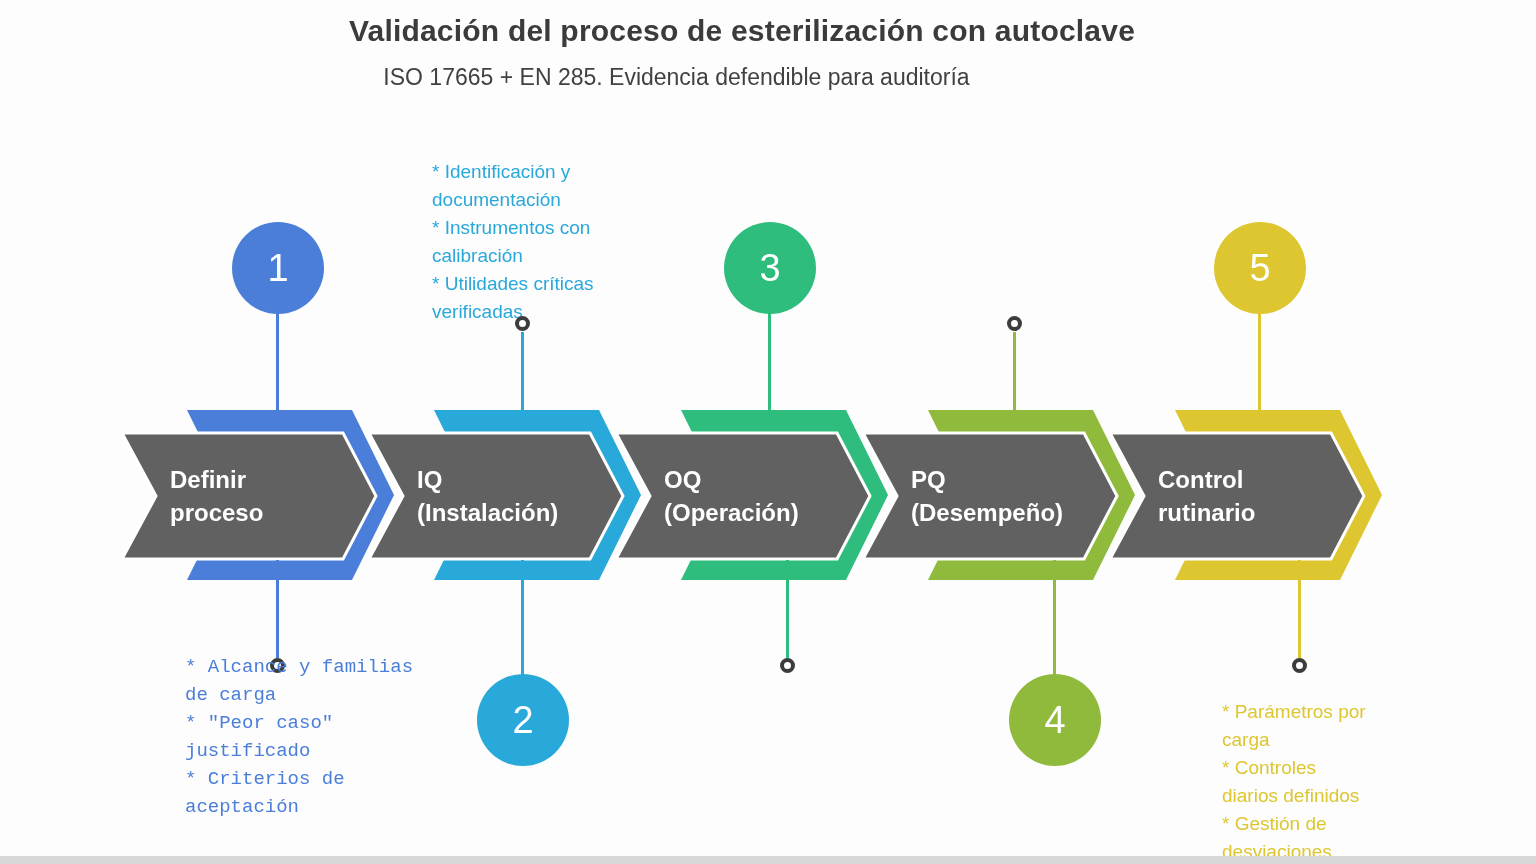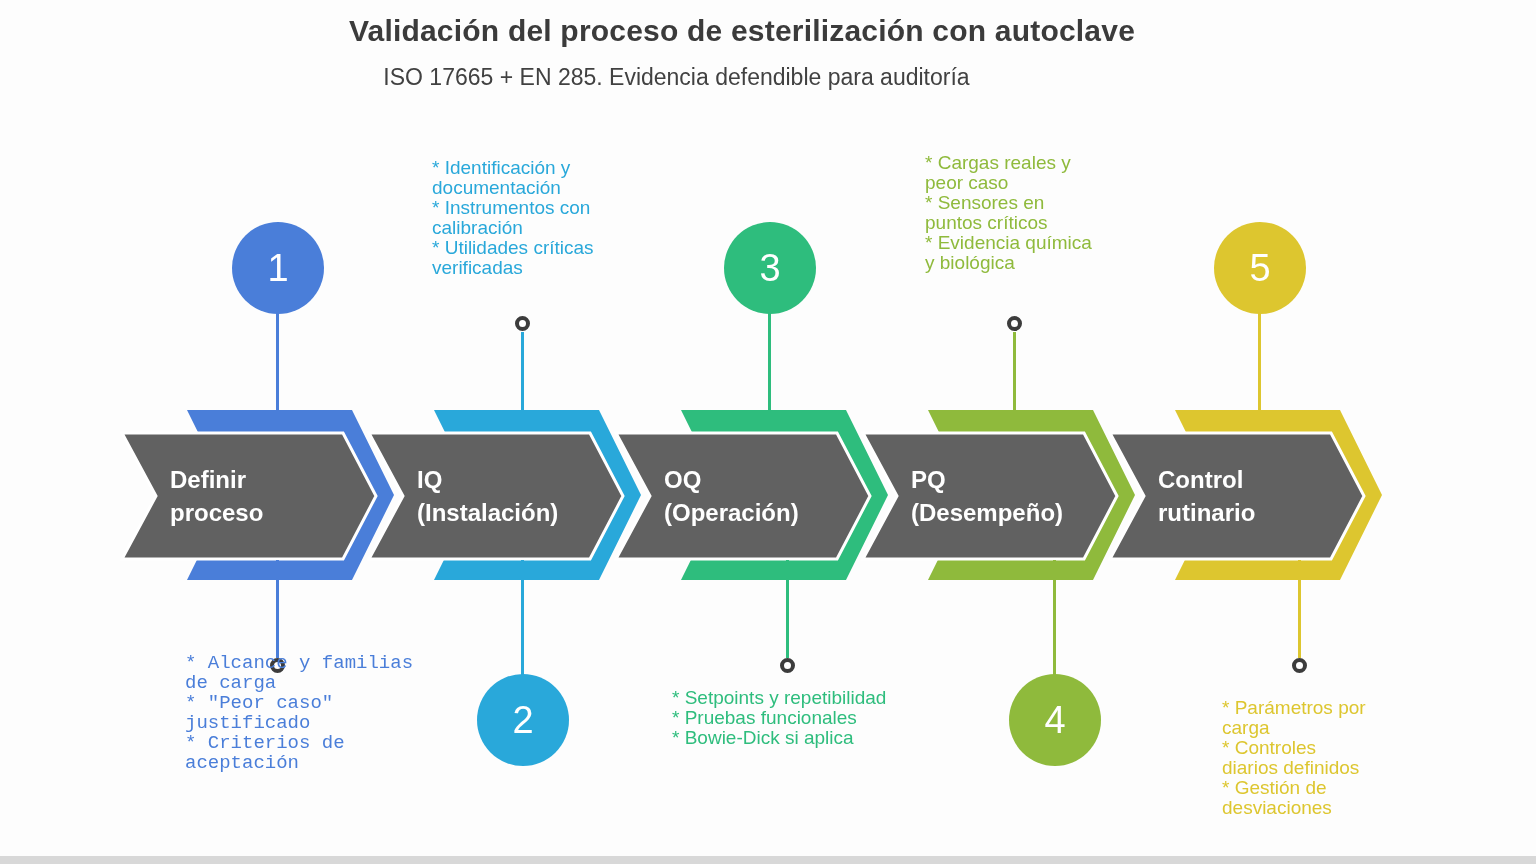--- a/index.html
+++ b/index.html
@@ -37,21 +37,21 @@
 
   .vline { position: absolute; width: 3px; }
 
   .ring {
     position: absolute; width: 15px; height: 15px; border-radius: 50%;
     border: 4px solid #3c3c3c; background: #ffffff;
   }
 
   .note {
     position: absolute; font-size: 19px; font-weight: 500;
-    line-height: 20px; white-space: pre-line;
+    line-height: 28px; white-space: pre-line;
   }
 
   .bottom-bar {
     position: absolute; left: 0; bottom: 0; width: 1536px; height: 8px;
     background: #d8d8d8;
   }
 </style>
 </head>
 <body>
 
@@ -114,30 +114,21 @@
   <div class="num-circle" style="left: 477px; top: 674px; background: rgb(41, 168, 218);">
     <span>2</span>
   </div>
 
   <div class="vline" style="left: 768px; top: 312px; height: 100px; background: rgb(46, 189, 125);"></div>
   <div class="num-circle" style="left: 724px; top: 222px; background: rgb(46, 189, 125);">
     <span>3</span>
   </div>
   <div class="vline" style="left: 786px; top: 560px; height: 98px; background: rgb(46, 189, 125);"></div>
   <div class="ring" style="left:780px; top:658px;"></div>
-  <div class="note" style="left: 672px; top: 688px; color: rgb(46, 189, 125);">* Setpoints y repetibilidad
-* Pruebas funcionales
-* Bowie-Dick si aplica</div>
 
-  <div class="note" style="left: 925px; top: 153px; color: rgb(143, 186, 60);">* Cargas reales y
-peor caso
-* Sensores en
-puntos críticos
-* Evidencia química
-y biológica</div>
   <div class="ring" style="left:1007px; top:316px;"></div>
   <div class="vline" style="left: 1013px; top: 332px; height: 80px; background: rgb(143, 186, 60);"></div>
   <div class="vline" style="left: 1053px; top: 560px; height: 116px; background: rgb(143, 186, 60);"></div>
   <div class="num-circle" style="left: 1009px; top: 674px; background: rgb(143, 186, 60);">
     <span>4</span>
   </div>
 
   <div class="vline" style="left: 1258px; top: 312px; height: 100px; background: rgb(221, 198, 47);"></div>
   <div class="num-circle" style="left: 1214px; top: 222px; background: rgb(221, 198, 47);">
     <span>5</span>

